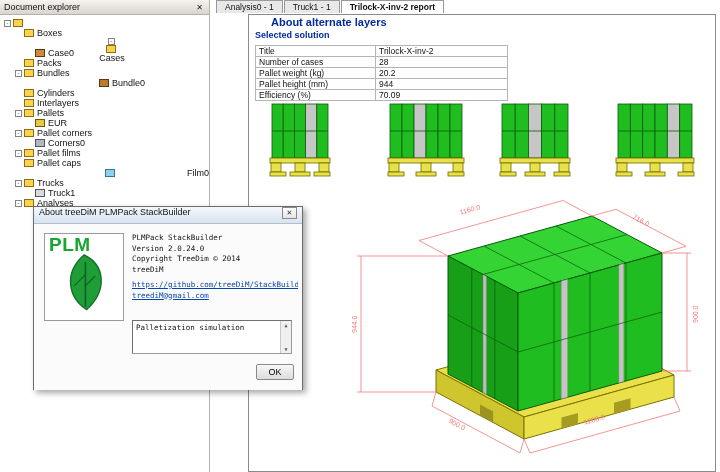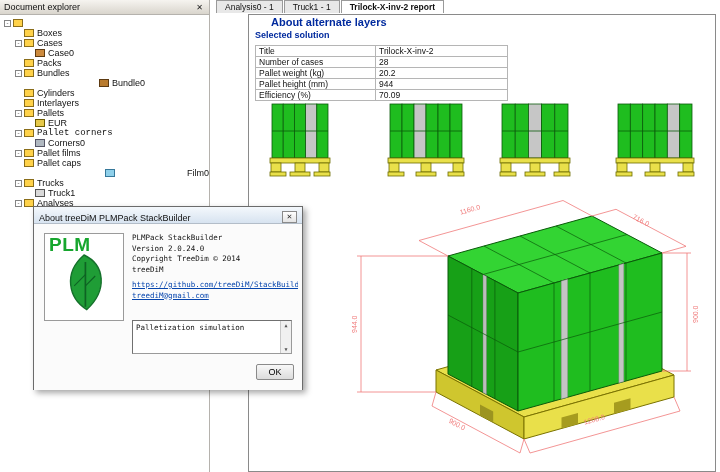--- a/index.html
+++ b/index.html
@@ -49,21 +49,21 @@
   #views .pview:nth-of-type(3){left:250px}
   #views .pview:nth-of-type(4){left:366px}
   #iso{position:absolute;left:70px;top:176px;width:400px;height:274px}
   #iso svg{position:absolute;left:0;top:0}
   .dim{position:absolute;color:#f07a7a;font-size:7px;white-space:nowrap;transform-origin:left top}
 
   
   #dialog{position:absolute;left:33px;top:206px;width:270px;height:184px;background:#f6f6f6;
           border:1px solid #6b6b6b;box-shadow:3px 3px 6px rgba(0,0,0,.35);z-index:10}
   .dlg-title{height:17px;background:linear-gradient(#f4f8fc,#d7e3f0);border-bottom:1px solid #b3bdc8;
-             display:flex;align-items:flex-end;padding:0 5px;font-size:9px}
+             display:flex;align-items:flex-start;padding:0 5px;font-size:9px}
   .dlg-title span.ttl{flex:1}
   .dlg-close{width:15px;height:12px;border:1px solid #8a8a8a;background:linear-gradient(#fff,#e4e4e4);
              font-size:7px;line-height:10px;text-align:center;color:#333}
   .dlg-body{position:relative;height:166px;background:#fbfbfb}
   .logo{position:absolute;left:10px;top:9px;width:80px;height:88px;background:#fff;
         border:1px solid #9a9a9a;overflow:hidden}
   .logo-text{color:#17a62e;font-weight:bold;font-size:19px;letter-spacing:.5px;padding:2px 0 0 4px;line-height:18px}
   .logo svg{display:block;margin:-2px auto 0 auto}
   .info{position:absolute;left:98px;top:9px;width:166px;font-family:"DejaVu Sans Mono",monospace;
         font-size:7.5px;line-height:10.5px;color:#111}
@@ -93,21 +93,21 @@
         <div class="trow" style="padding-left: 2px;">
           <span class="exp">-</span>
           <span class="ticon folder"></span>
           <span class="tlabel"></span>
         </div>
         <div class="trow" style="padding-left: 13px;">
           <span class="exp hid">-</span>
           <span class="ticon folder"></span>
           <span class="tlabel">Boxes</span>
         </div>
-        <div class="trow" style="padding-left: 13px;">
+        <div class="trow" style="padding-left: 13px; flex-direction: column;">
           <span class="exp">-</span>
           <span class="ticon folder"></span>
           <span class="tlabel">Cases</span>
         </div>
         <div class="trow" style="padding-left: 24px;">
           <span class="exp hid">-</span>
           <span class="ticon case"></span>
           <span class="tlabel">Case0</span>
         </div>
         <div class="trow" style="padding-left: 13px;">
@@ -138,21 +138,21 @@
         <div class="trow" style="padding-left: 13px;">
           <span class="exp">-</span>
           <span class="ticon folder"></span>
           <span class="tlabel">Pallets</span>
         </div>
         <div class="trow" style="padding-left: 24px;">
           <span class="exp hid">-</span>
           <span class="ticon pallet"></span>
           <span class="tlabel">EUR</span>
         </div>
-        <div class="trow" style="padding-left: 13px; font-family: Liberation Mono, monospace;">
+        <div class="trow" style="padding-left: 13px;">
           <span class="exp">-</span>
           <span class="ticon folder"></span>
           <span class="tlabel">Pallet corners</span>
         </div>
         <div class="trow" style="padding-left: 24px;">
           <span class="exp hid">-</span>
           <span class="ticon corners"></span>
           <span class="tlabel">Corners0</span>
         </div>
         <div class="trow" style="padding-left: 13px;">

